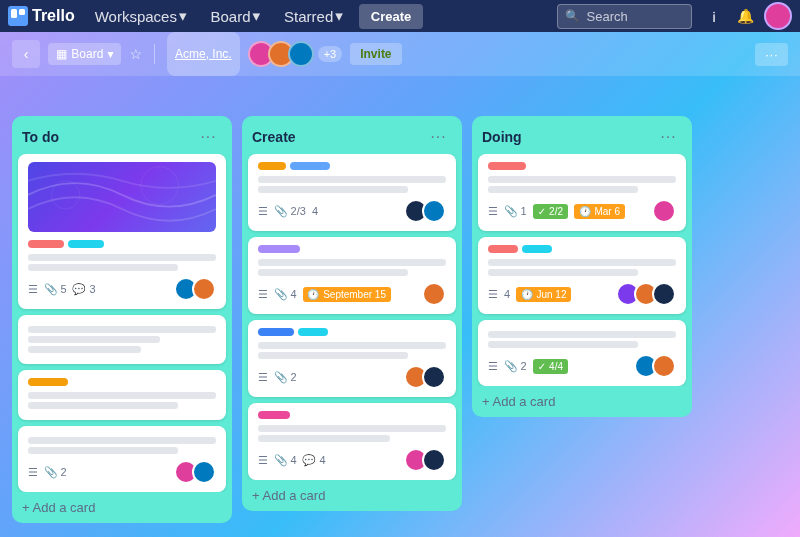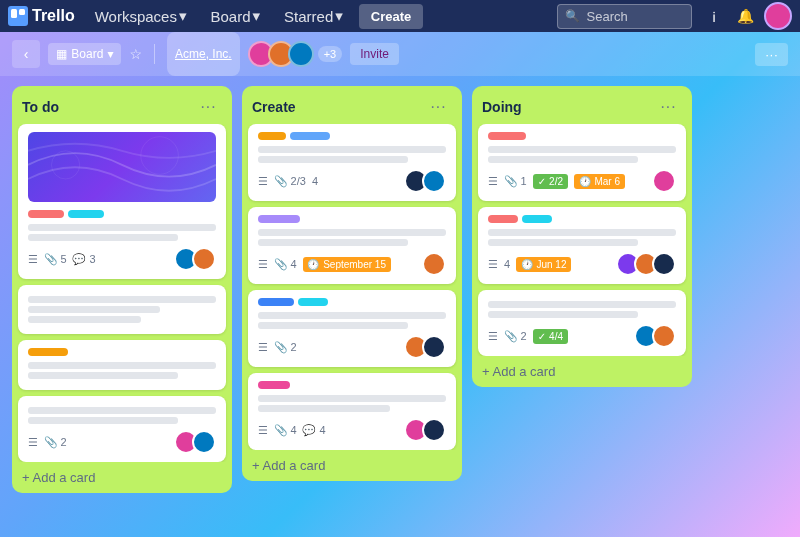--- a/index.html
+++ b/index.html
@@ -133,21 +133,21 @@
     .member-avatars .m-av:first-child { margin-left: 0; }
     .plus-badge {
       background: rgba(255,255,255,0.25);
       color: white; font-size: 11px;
       padding: 2px 6px; border-radius: 12px;
       margin-left: 4px; cursor: pointer; border: none;
     }
     .invite-btn {
       background: rgba(255,255,255,0.25);
       border: none; border-radius: 4px;
-      padding: 4px 10px; font-size: 12px; color: #701a75; cursor: pointer;
+      padding: 4px 10px; font-size: 12px; color: #4d7c0f; cursor: pointer; font-weight: bold;
     }
     .more-btn {
       margin-left: auto;
       background: rgba(255,255,255,0.25);
       border: none; border-radius: 4px;
       padding: 4px 10px; font-size: 13px; color: white; cursor: pointer;
     }
     .back-btn {
       width: 28px; height: 28px;
       background: rgba(255,255,255,0.2);
@@ -162,27 +162,28 @@
       display: flex;
       align-items: flex-start;
       gap: 10px;
       padding: 10px 12px;
       overflow-x: auto;
       height: calc(537px - 38px - 44px);
     }
 
     
     .list {
-      background: #bef264;
+      background: #5eead4;
       border-radius: 10px;
       width: 220px;
       flex-shrink: 0;
       display: flex;
       flex-direction: column;
       max-height: 100%;
+      margin-top: 30px;
     }
     .list-header {
       display: flex; align-items: center;
       justify-content: space-between;
       padding: 10px 10px 6px;
     }
     .list-title {
       font-size: 14px; font-weight: 700;
       color: #172b4d;
     }

